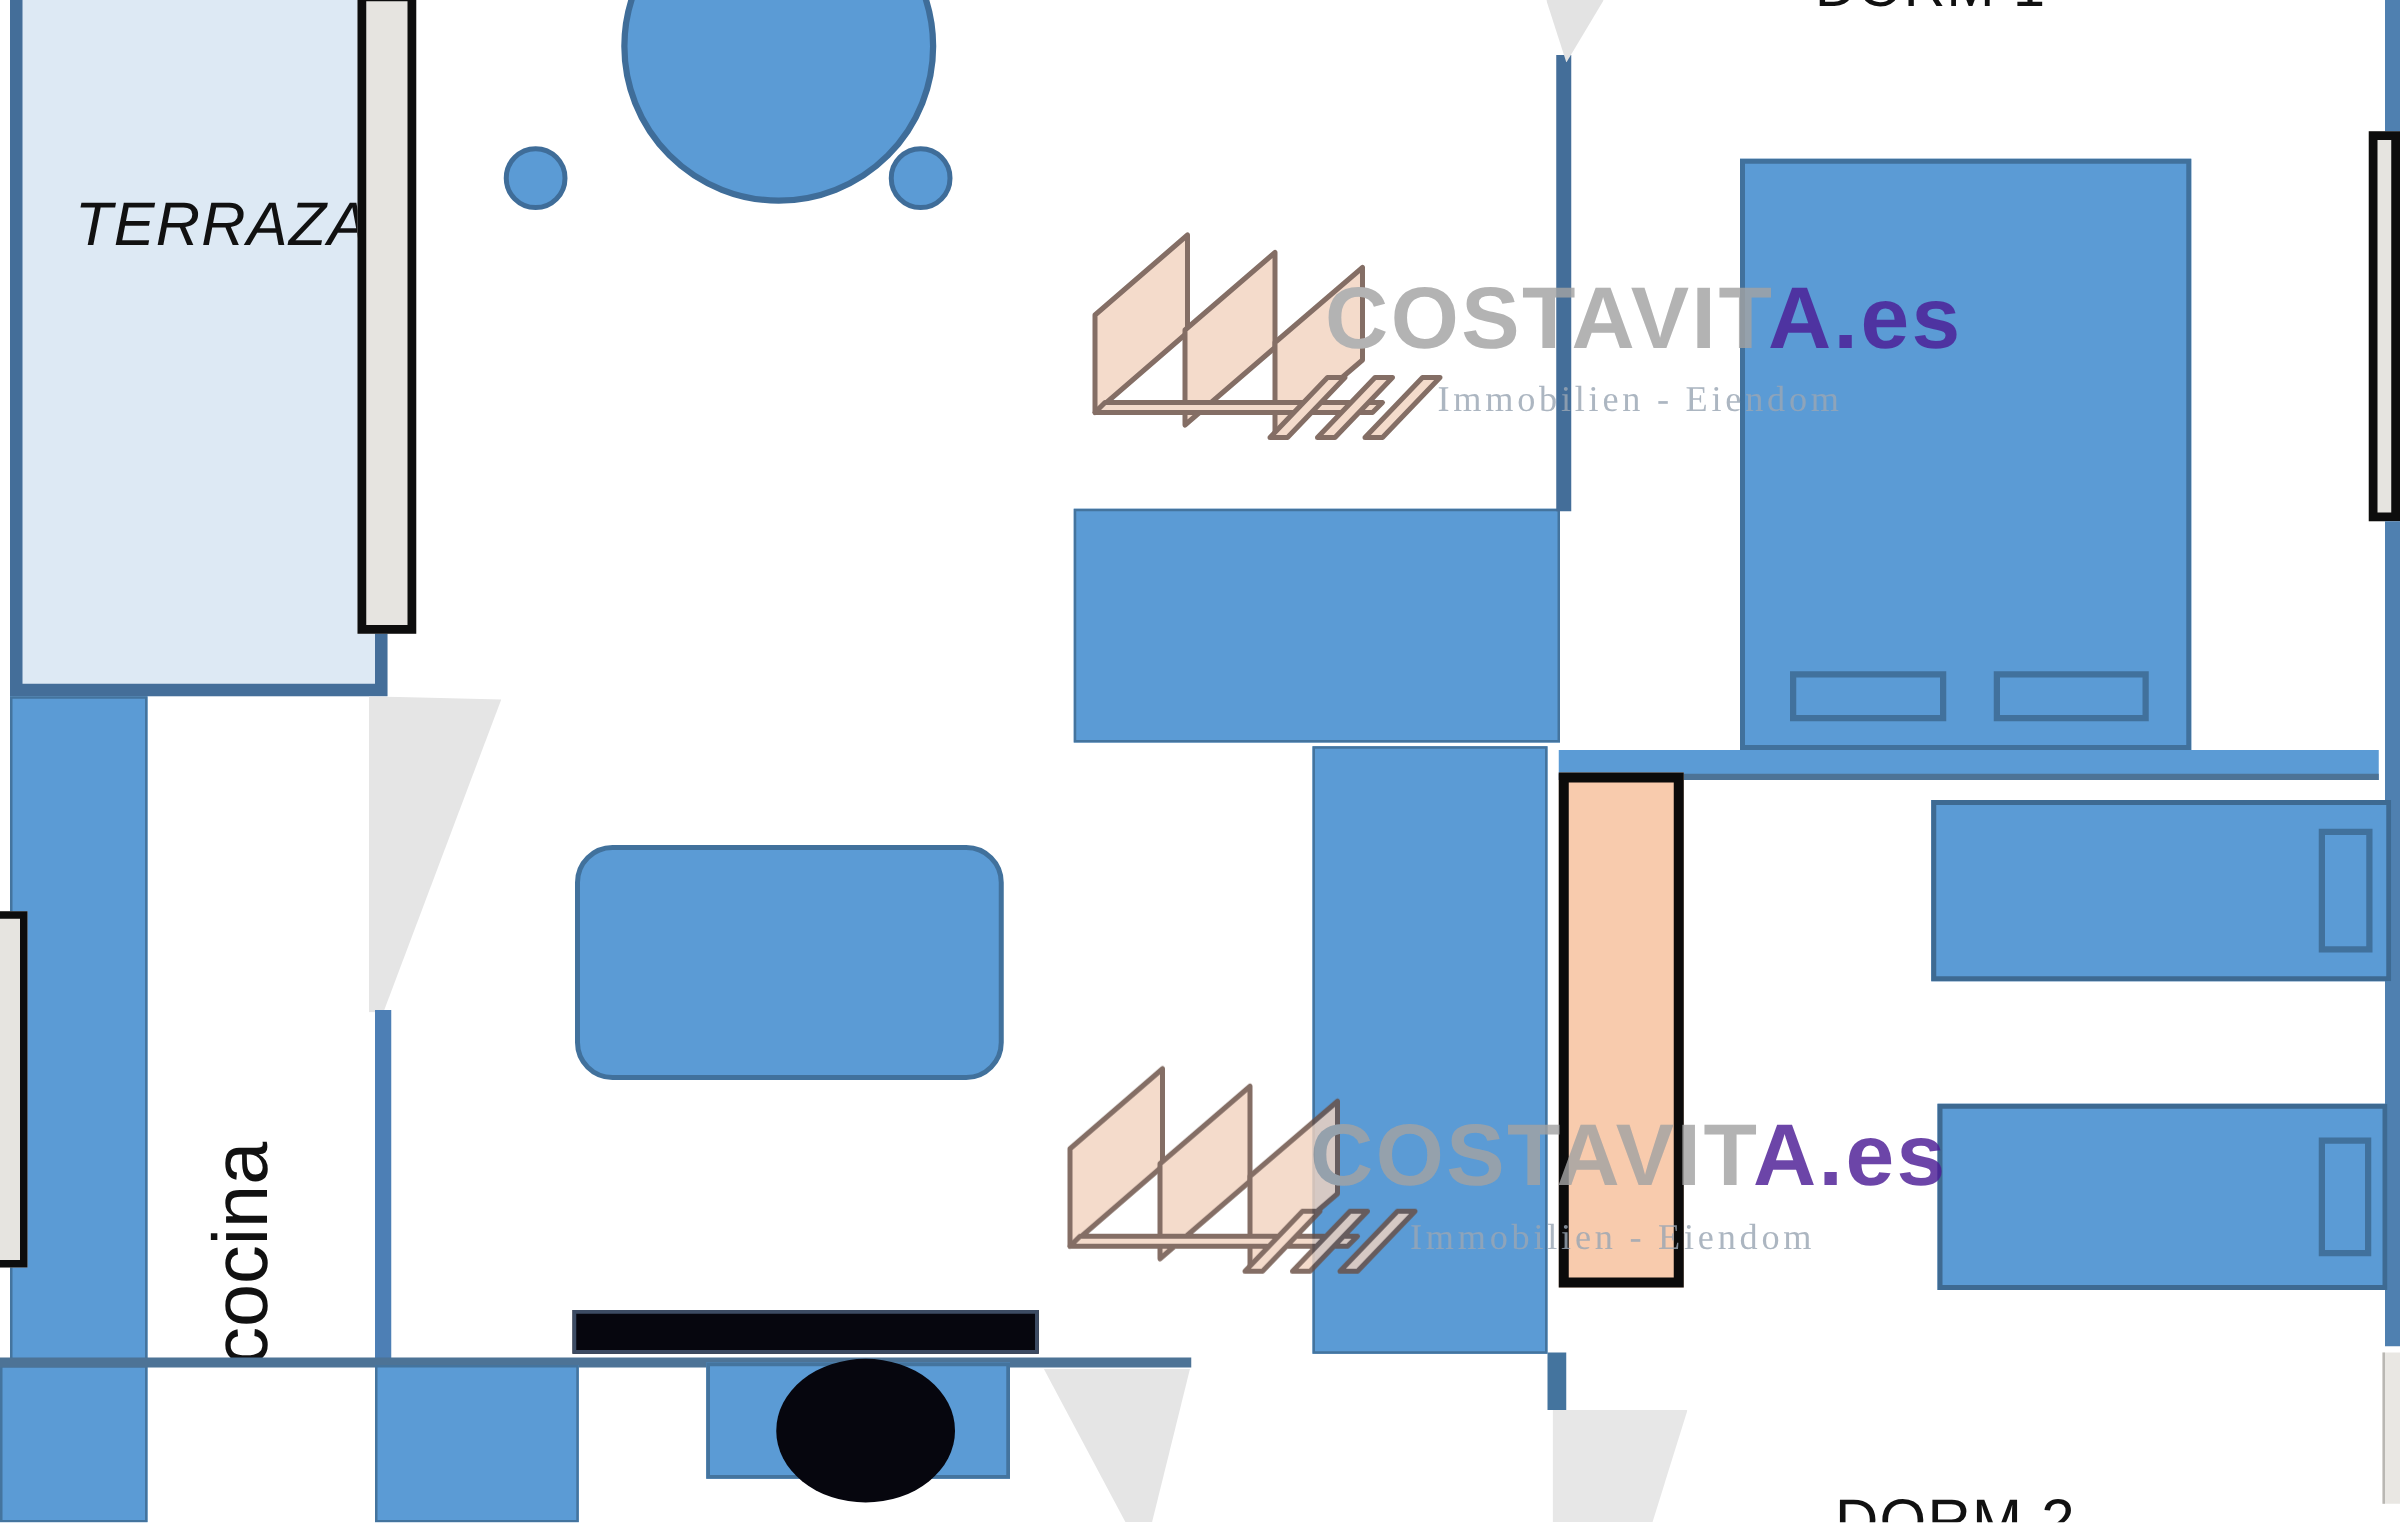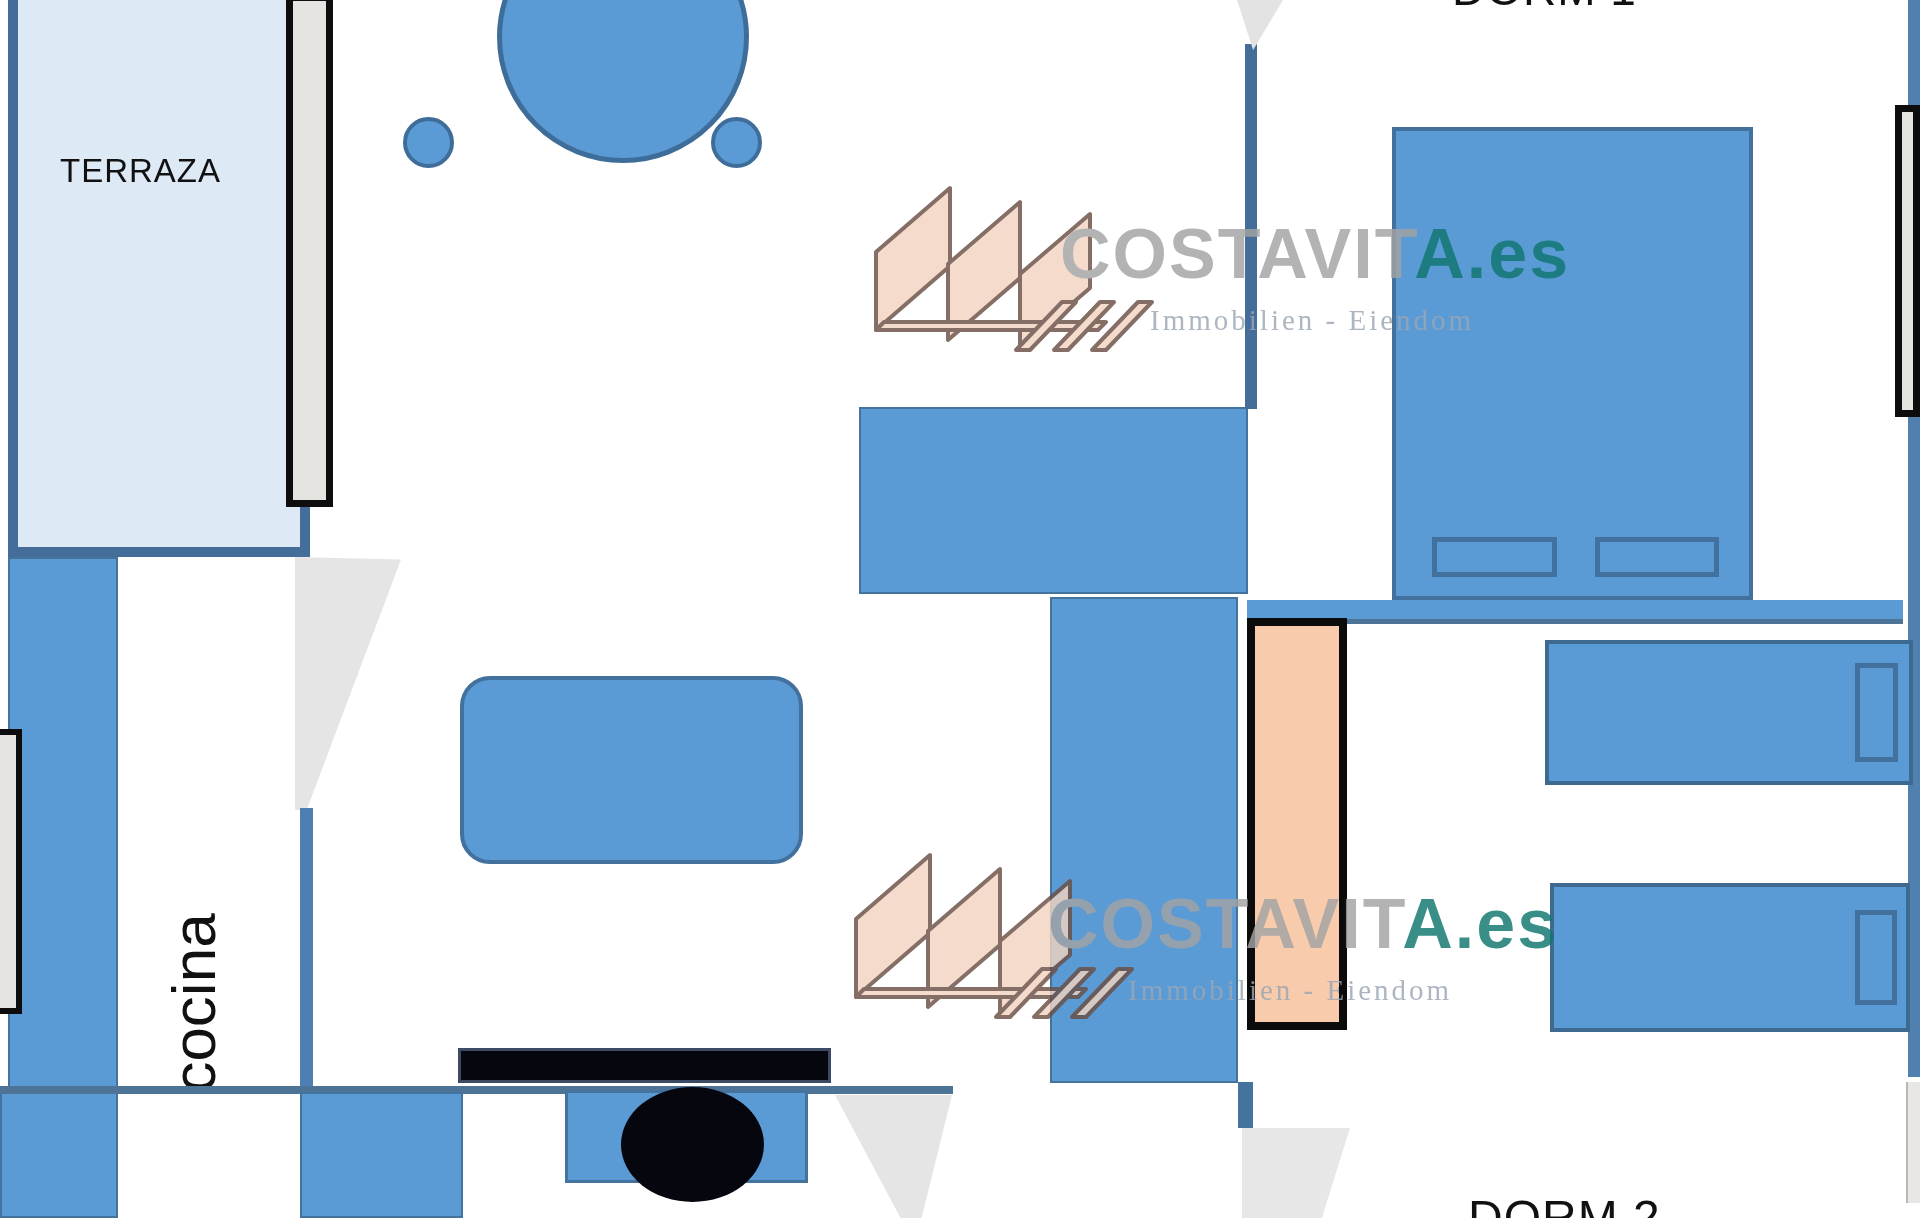--- a/index.html
+++ b/index.html
@@ -5,31 +5,31 @@
   html,body{margin:0;padding:0;background:#ffffff;}
   #plan{position:relative;width:1920px;height:1218px;overflow:hidden;background:#ffffff;
         font-family:"Liberation Sans", sans-serif;}
   .abs{position:absolute;box-sizing:border-box;}
   .wallblue{background:#5b9bd5;border:2px solid #44749e;}
   .swing{background:#e5e5e5;}
   .window{background:#e6e4e0;border:7px solid #0d0d0d;}
   .label{color:#111111;white-space:nowrap;}
   .wm{opacity:0.82;pointer-events:none;}
   .wm-brand{font-weight:bold;font-size:70px;letter-spacing:2px;color:#a3a3a3;white-space:nowrap;}
-  .wm-accent{color:#0f766e;}
+  .wm-accent{color:#4c1d95;}
   .wm-tag{font-family:"Liberation Serif", serif;font-size:29px;letter-spacing:3px;color:#9aa6b4;white-space:nowrap;}
   .pillow{position:absolute;box-sizing:border-box;border:5px solid #41719c;background:transparent;}
 </style>
 </head>
 <body>
 
 <div id="plan">
 
   <div class="abs" style="left:8px;top:-12px;width:302px;height:569px;background:#dde9f4;border:10px solid #446e99;"></div>
-  <div class="abs label" style="left:60px;top:152px;font-size:33px;letter-spacing:1px;">TERRAZA</div>
+  <div class="abs label" style="left:60px;top:152px;font-size:49px;letter-spacing:1px;font-style:italic;">TERRAZA</div>
 
   <div class="abs window" style="left:286px;top:-6px;width:47px;height:513px;"></div>
 
   <div class="abs wallblue" style="left:8px;top:557px;width:110px;height:536px;"></div>
   <div class="abs wallblue" style="left:0px;top:1092px;width:118px;height:126px;"></div>
   <div class="abs window" style="left:-8px;top:729px;width:30px;height:285px;border-width:6px;"></div>
   <div class="abs label" style="left:193px;top:1003px;font-size:62px;transform:translate(-50%,-50%) rotate(-90deg);">cocina</div>
 
   <div class="abs swing" style="left:295px;top:557px;width:106px;height:253px;clip-path:polygon(0 0,100% 1%,11% 100%,0 100%);"></div>
   <div class="abs" style="left:300px;top:808px;width:13px;height:284px;background:#4d7fb5;"></div>

